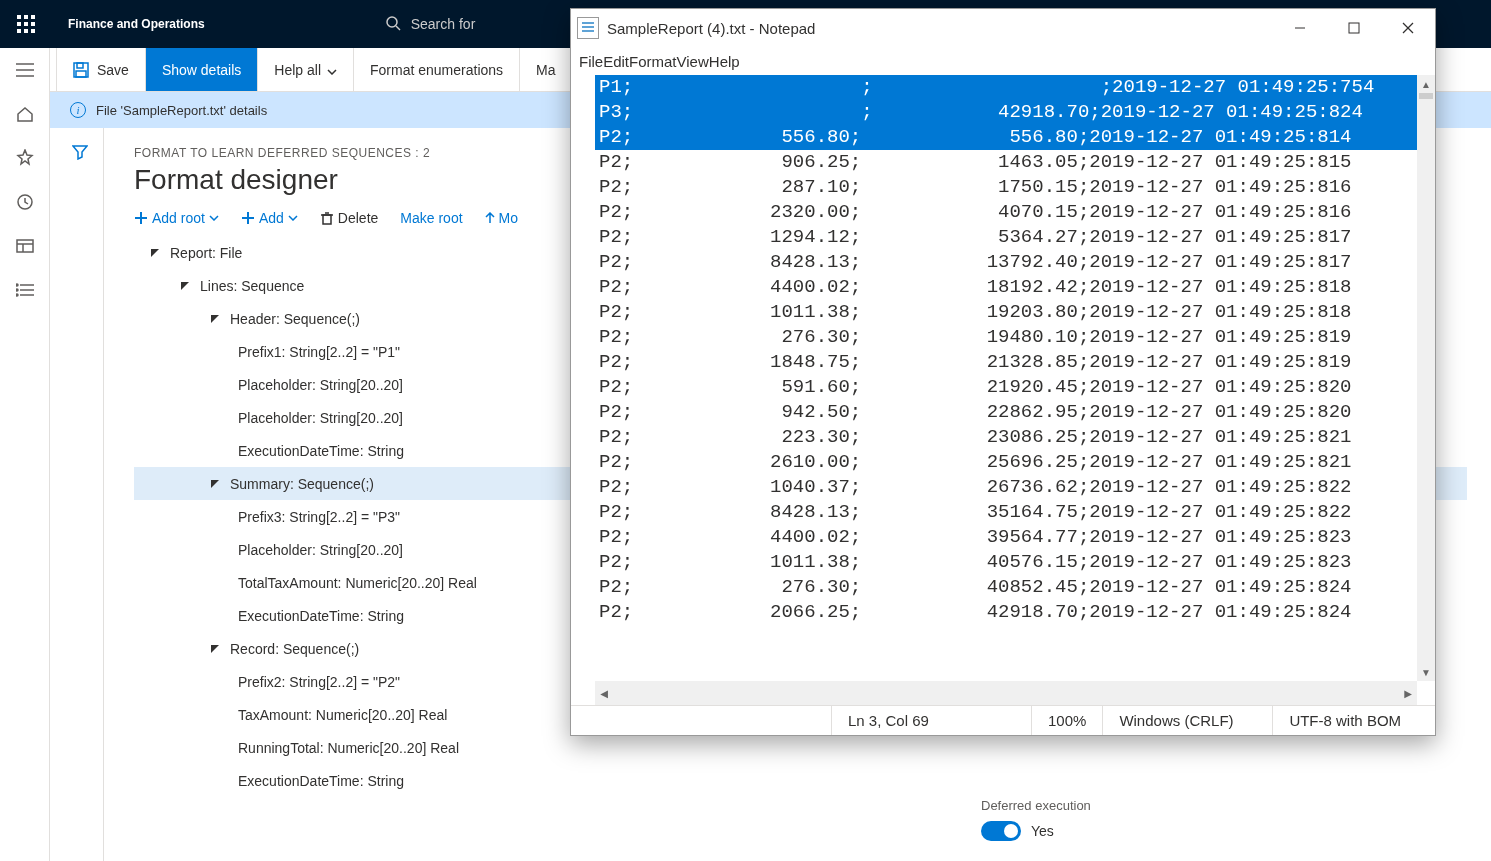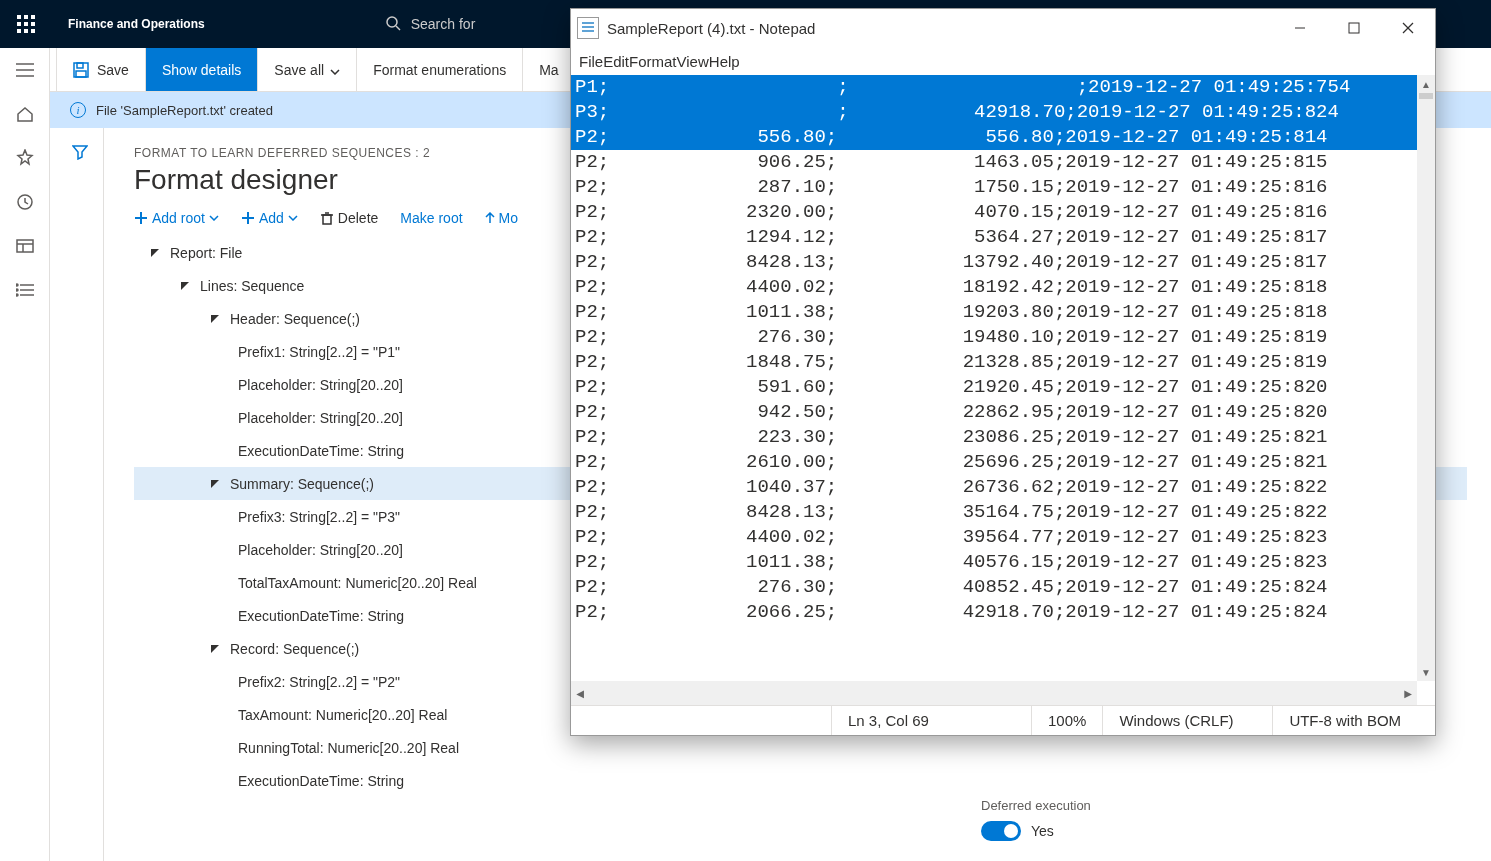--- a/index.html
+++ b/index.html
@@ -60,21 +60,21 @@
 
 .notepad { position:absolute; top:8px; left:570px; width:866px; height:728px; background:#fff; border:1px solid #999; box-shadow:0 8px 24px rgba(0,0,0,0.35); display:flex; flex-direction:column; }
 .np-titlebar { height:38px; display:flex; align-items:center; padding-left:6px; }
 .np-fileicon { width:22px; height:22px; background:#fff; border:1px solid #999; margin-right:8px; position:relative; }
 .np-fileicon::after { content:""; position:absolute; left:4px; right:4px; top:4px; height:2px; background:#5fa3d6; box-shadow:0 4px 0 #5fa3d6, 0 8px 0 #5fa3d6; }
 .np-title { font-size:15px; color:#323130; }
 .np-controls { margin-left:auto; display:flex; }
 .np-ctrl { width:54px; height:38px; display:flex; align-items:center; justify-content:center; }
 .np-menubar { height:28px; display:flex; align-items:center; padding-left:8px; font-size:15px; }
 .np-menuitem { cursor:pointer; }
-.np-body { flex:1; position:relative; overflow:hidden; }
+.np-body { flex:1; position:relative; overflow:hidden;margin-left:24px; }
 .np-text { position:absolute; inset:0 18px 24px 0; font-family:Consolas,"Courier New",monospace; font-size:19px; line-height:25px; white-space:pre; overflow:hidden; }
 .np-text .line { padding-left:4px; }
 .np-text .line.sel { background:#0078d4; color:#fff; }
 .np-vscroll { position:absolute; right:0; top:0; bottom:24px; width:18px; background:#f0f0f0; }
 .np-vscroll::before { content:""; position:absolute; top:0; left:0; right:0; height:18px; background:#f0f0f0; display:flex;}
 .np-vthumb { position:absolute; top:18px; left:2px; right:2px; height:6px; background:#cdcdcd; }
 .np-varrow { position:absolute; left:0; right:0; height:18px; display:flex;align-items:center;justify-content:center;color:#666;font-size:10px;}
 .np-hscroll { position:absolute; left:0; right:18px; bottom:0; height:24px; background:#f0f0f0; display:flex;align-items:center; }
 .np-harrow { width:18px; text-align:center; color:#666; font-size:10px;}
 .np-status { height:30px; border-top:1px solid #e1dfdd; display:flex; align-items:center; font-size:15px; color:#323130; }
@@ -159,36 +159,36 @@
         <rect x="1" y="1" width="14" height="14"></rect>
         <rect x="4" y="1" width="6" height="5"></rect>
         <rect x="3" y="9" width="10" height="6"></rect>
       </svg>
     <span>Save</span>
   </div>
   <div class="ab-item active">
     <span>Show details</span>
   </div>
   <div class="ab-item">
-    <span>Save all</span>
+    <span>Help all</span>
     <span class="chev"><svg width="10" height="6" stroke="currentColor" fill="none" stroke-width="1.5">
           <path d="M1 1l4 4 4-4"></path>
         </svg></span>
   </div>
   <div class="ab-item">
     <span>Format enumerations</span>
   </div>
   <div class="ab-item" style="border-right:none">
     <span>Ma</span>
   </div>
 </div>
 
 <div class="infobar">
   <div class="info-icon">i</div>
-  <span>File 'SampleReport.txt' created</span>
+  <span>File 'SampleReport.txt' details</span>
 </div>
 
 <div class="main">
   <div class="filter-col">
     <span><svg width="16" height="16" fill="none" stroke="#0078d4" stroke-width="1.5">
           <path d="M1 2h14l-5 6v5l-4 2v-7z"></path>
         </svg></span>
   </div>
   <div class="content">
     <div class="breadcrumb">FORMAT TO LEARN DEFERRED SEQUENCES : 2</div>

